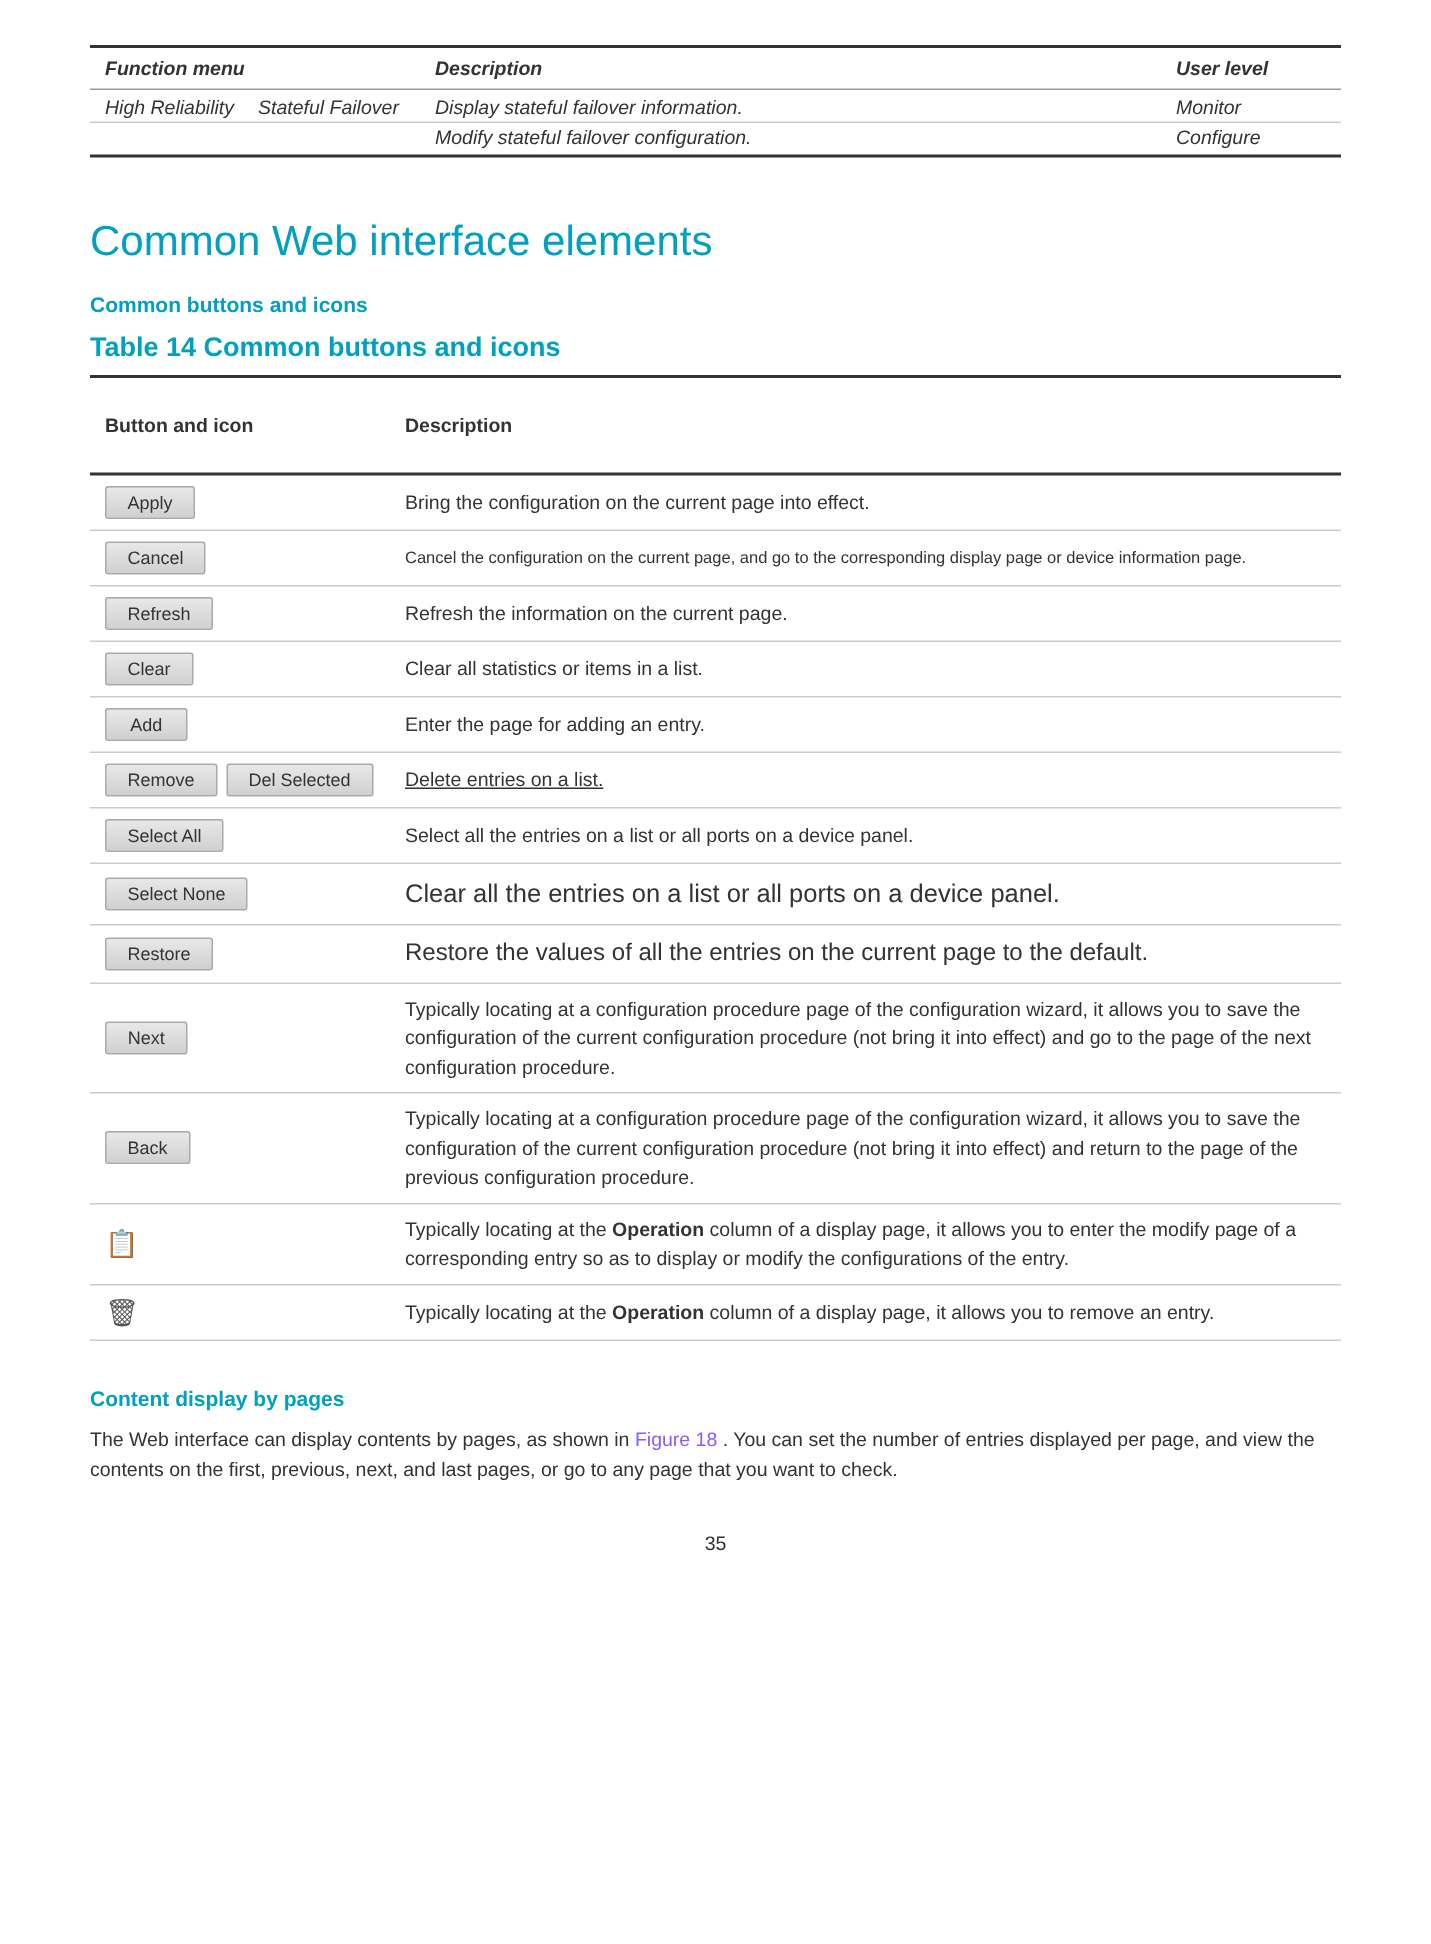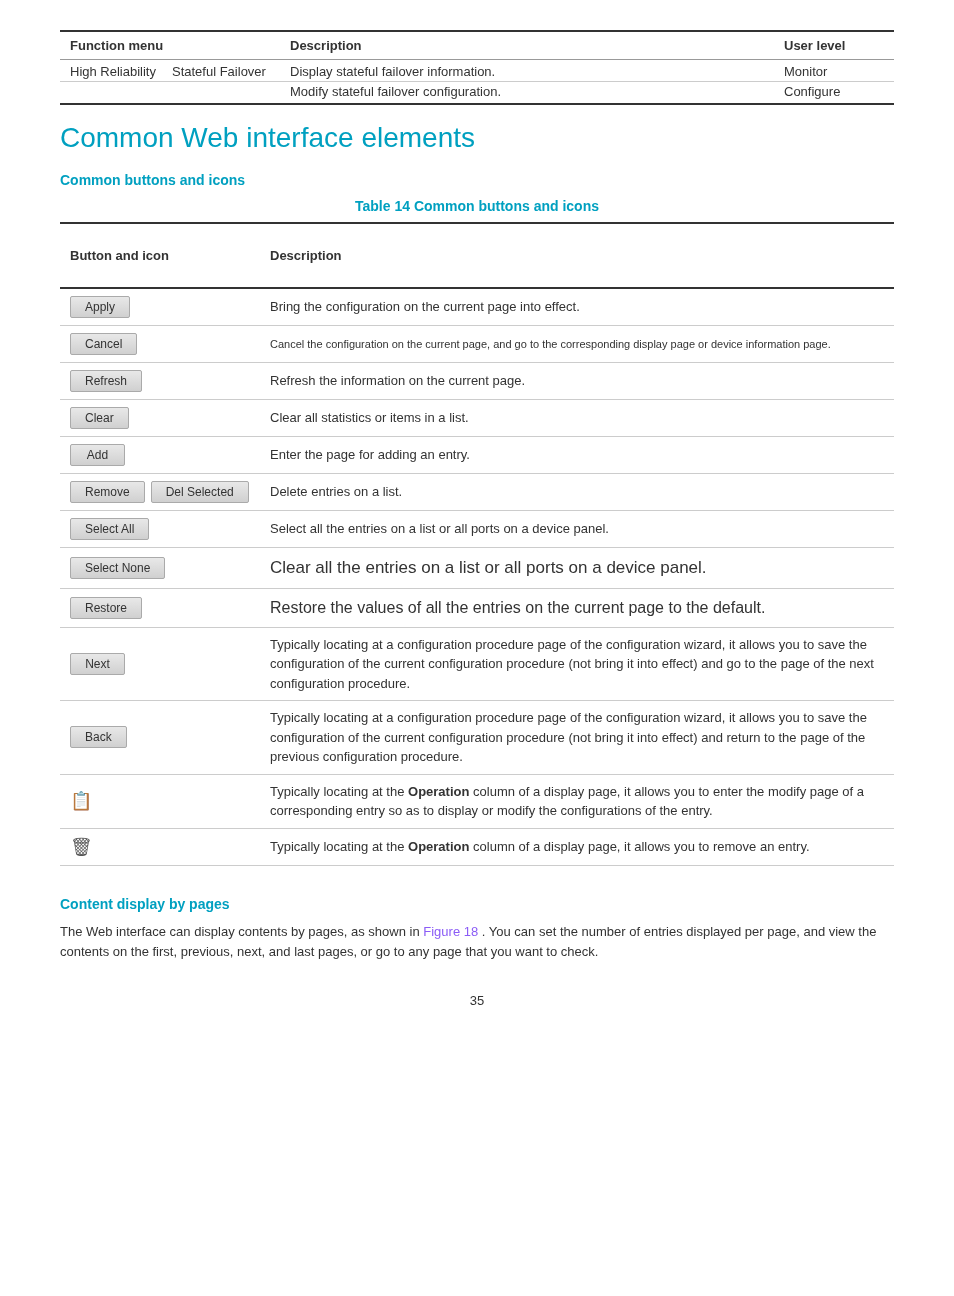--- a/index.html
+++ b/index.html
@@ -9,23 +9,24 @@
       color: #333;
       background: #fff;
       padding: 30px 60px;
       max-width: 954px;
     }
 
     
     .top-table {
       width: 100%;
       border-collapse: collapse;
-      margin-bottom: 17px;
+      margin-bottom: 40px;
       border-top: 2px solid #333;
       border-bottom: 2px solid #333;
+      font-style: italic;
     }
     .top-table th {
       text-align: left;
       padding: 6px 10px;
       font-weight: bold;
       font-size: 13px;
       border-bottom: 1px solid #999;
     }
     .top-table td {
       padding: 4px 10px;
@@ -52,23 +53,23 @@
       margin-top: 10px;
     }
     .subsection-title {
       color: #00a0c0;
       font-size: 14px;
       font-weight: bold;
       margin-bottom: 10px;
     }
     .table-title {
       color: #00a0c0;
-      font-size: 14px;
-      font-weight: bold;
-      text-align: center;
+      font-size: 18px;
+      font-weight: bold;
+      text-align: left;
       margin-bottom: 8px;
     }
 
     
     .btn-table {
       width: 100%;
       border-collapse: collapse;
       margin-bottom: 30px;
       border-top: 2px solid #333;
     }
@@ -209,21 +210,21 @@
         <td class="col-btn"><span class="ui-btn">Add</span></td>
         <td style="font-size: 13px; line-height: 1.5;">Enter the page for adding an entry.</td>
       </tr>
       <tr>
         <td class="col-btn">
           <div class="ui-btn-row">
             <span class="ui-btn">Remove</span>
             <span class="ui-btn">Del Selected</span>
           </div>
         </td>
-        <td style="font-size: 13px; line-height: 1.5;">Delete entries on a list.</td>
+        <td style="font-size: 13px; line-height: 1.5; text-decoration: underline;">Delete entries on a list.</td>
       </tr>
       <tr>
         <td class="col-btn"><span class="ui-btn">Select All</span></td>
         <td style="font-size: 13px; line-height: 1.5;">Select all the entries on a list or all ports on a device panel.</td>
       </tr>
       <tr>
         <td class="col-btn"><span class="ui-btn">Select None</span></td>
         <td style="font-size: 17px; line-height: 1.5;">Clear all the entries on a list or all ports on a device panel.</td>
       </tr>
       <tr>

